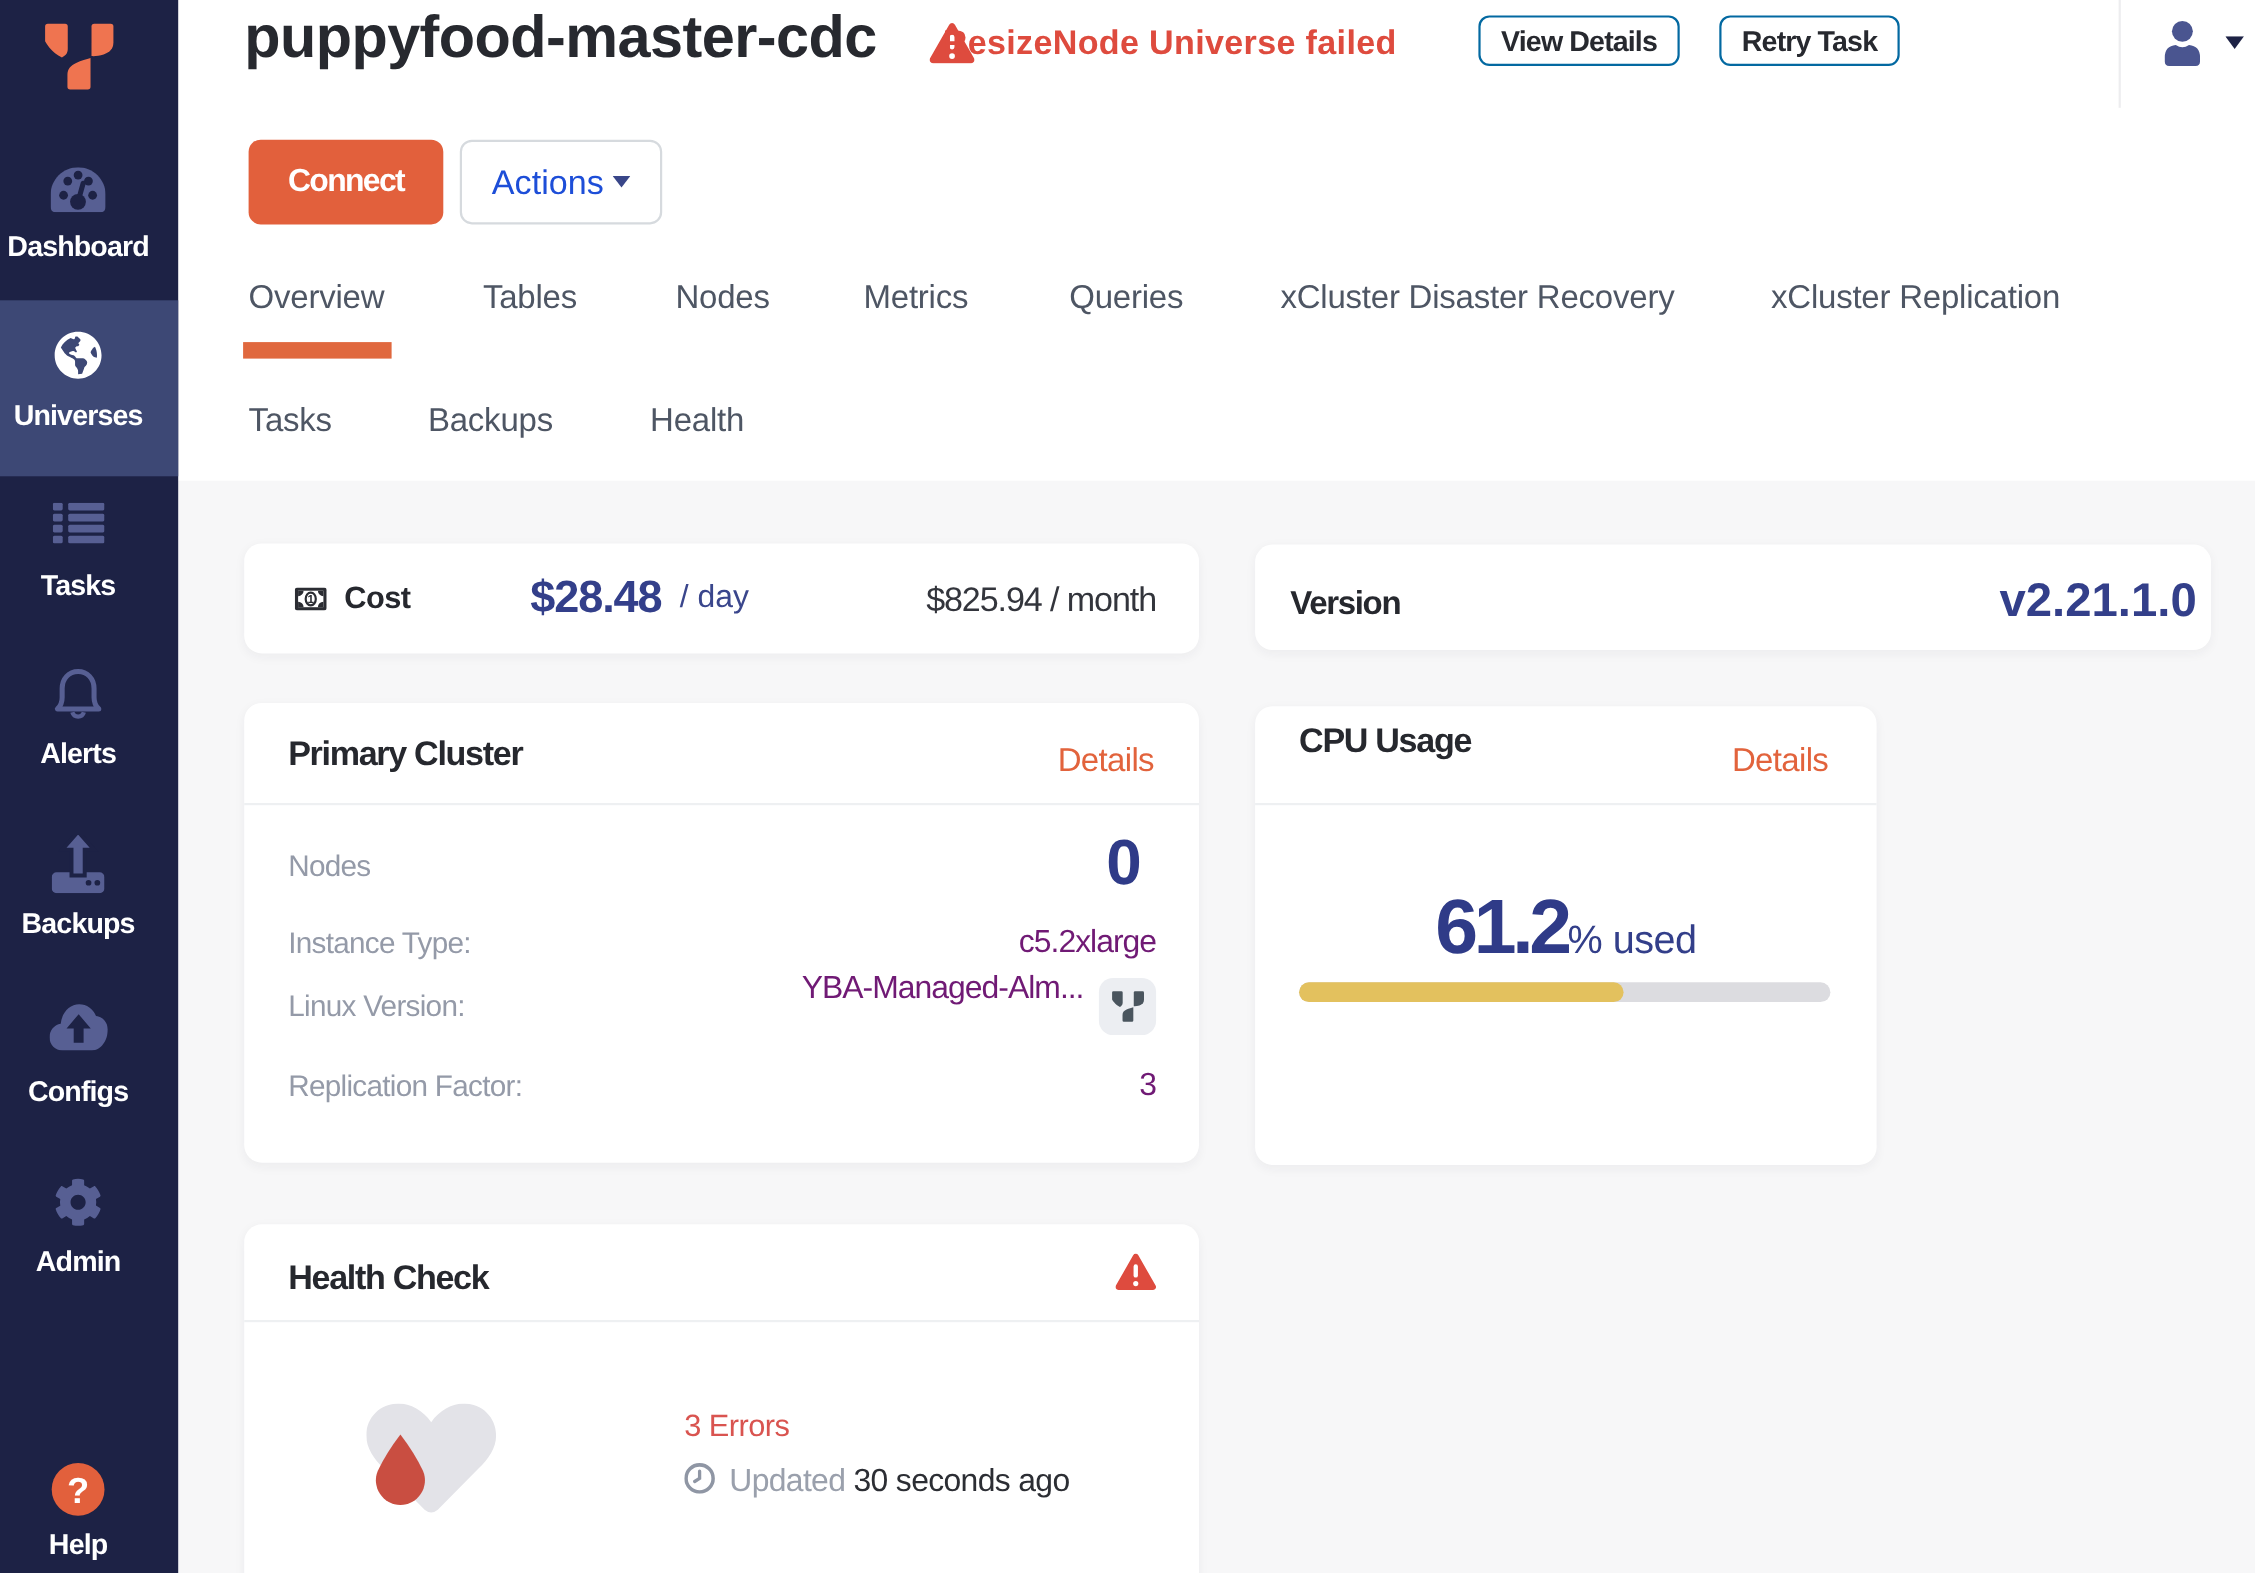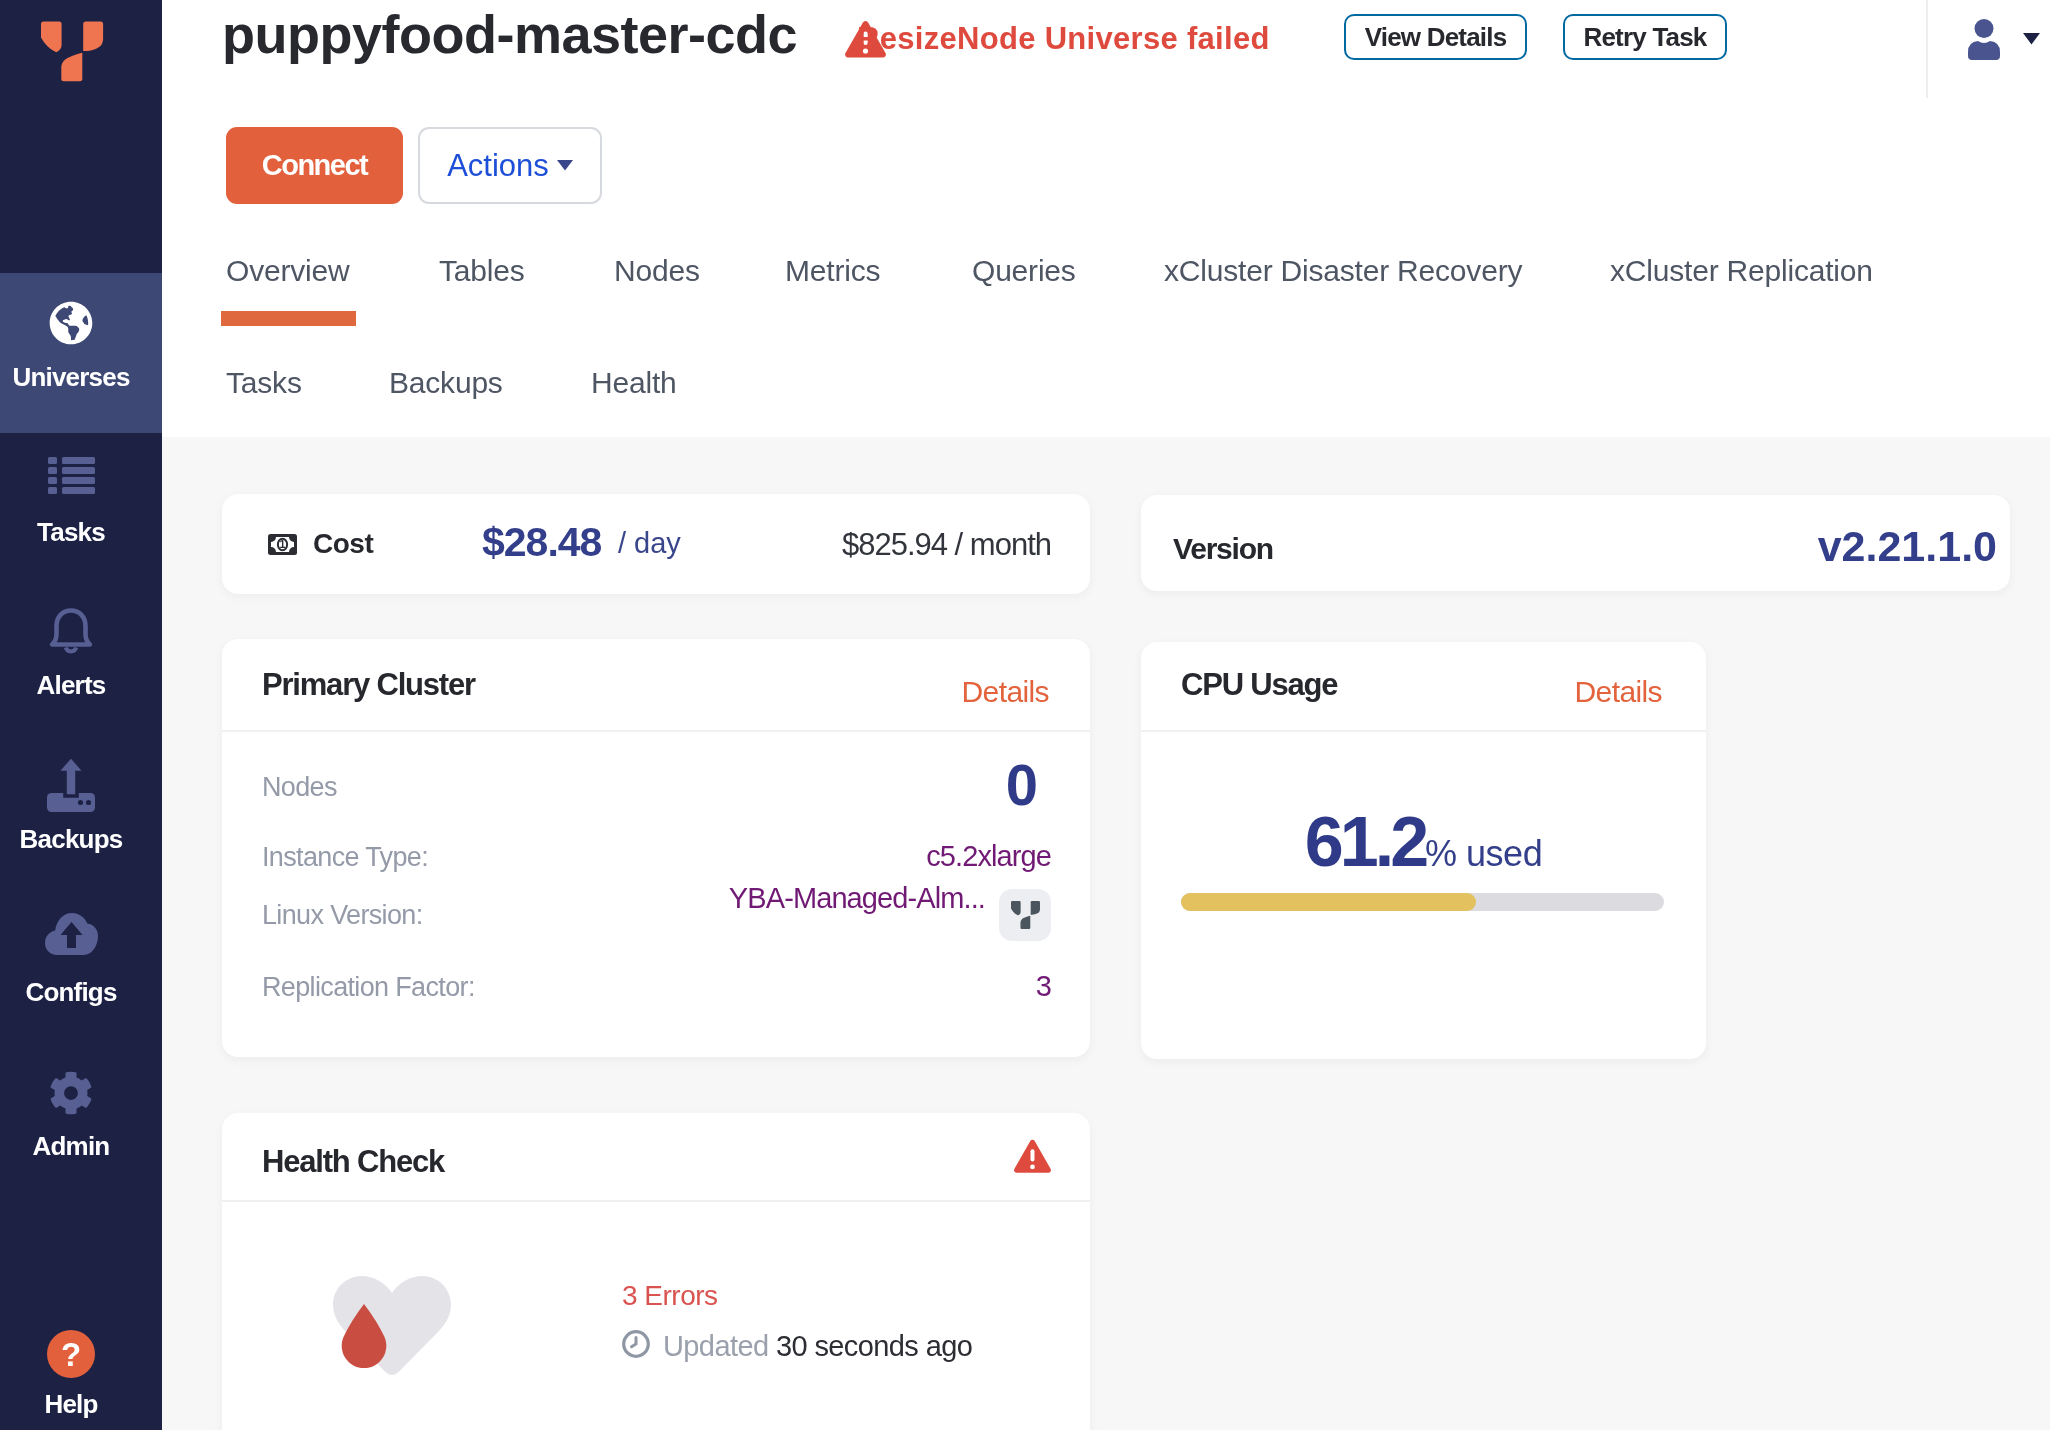--- a/index.html
+++ b/index.html
@@ -33,20 +33,33 @@
   <div class="active-bg"></div>
 
   <svg class="abs" style="left:30px; top:10px;" width="85" height="85" viewBox="30 10 85 85">
     <g fill="#ef7450">
       <path d="M43.5,21.6 H59.1 Q61.6,21.6 61.6,24.2 V44.8 Q61.6,48.8 58.3,50.9 L56.3,52.2 C51.8,50.2 48,47.2 44.8,43.2 Q42.4,40.2 41,37.6 V24.2 Q41,21.6 43.5,21.6 Z"></path>
       <path d="M85.7,21.6 H100.6 Q103.1,21.6 103.1,24.2 V38.5 C103.1,44.8 99.7,47.6 94.2,49.5 C90.3,50.8 86.4,51.2 83.2,51.0 L83.2,24.2 Q83.2,21.6 85.7,21.6 Z"></path>
       <path d="M82.3,52.8 L82.3,78.8 Q82.3,81.3 79.8,81.3 H63.8 Q61.3,81.3 61.3,78.8 V68 C61.3,62.4 64.5,59.3 69.2,57.2 C73.9,55.1 78.5,53.9 82.3,52.8 Z"></path>
     </g>
   </svg>
 
+  <div class="navitem" style="top:152px;">
+    <svg width="50" height="41" viewBox="0 0 50 41" style="display:block; margin:0 auto;">
+      <path fill="#575f93" d="M25,0 C11.2,0 0,11.2 0,25 L0,36 Q0,41 5,41 L45,41 Q50,41 50,36 L50,25 C50,11.2 38.8,0 25,0 Z"></path>
+      <circle cx="11.8" cy="25.5" r="4" fill="#1d2245"></circle>
+      <circle cx="15.6" cy="12.6" r="4" fill="#1d2245"></circle>
+      <circle cx="25" cy="7.2" r="4" fill="#1d2245"></circle>
+      <circle cx="34.4" cy="12.6" r="4" fill="#1d2245"></circle>
+      <circle cx="38.2" cy="25.5" r="4" fill="#1d2245"></circle>
+      <path stroke="#1d2245" stroke-width="4.6" stroke-linecap="round" d="M24.9,31.5 L29.6,14.6" fill="none"></path>
+      <circle cx="24.9" cy="31.5" r="7.2" fill="#1d2245"></circle>
+    </svg>
+    <div class="navlabel" style="margin-top:18px;">Dashboard</div>
+  </div>
 
   <div class="navitem" style="top:301px;">
     <svg width="44" height="44" viewBox="0 0 496 512" style="display:block; margin:0 auto;">
       <path fill="#ffffff" d="M248 8C111.03 8 0 119.03 0 256s111.03 248 248 248 248-111.03 248-248S384.97 8 248 8zm82.29 357.6c-3.9 3.88-7.99 7.95-11.31 11.28-2.99 3-5.1 6.7-6.17 10.71-1.51 5.66-2.73 11.38-4.77 16.87l-17.39 46.85c-13.76 3-28 4.69-42.65 4.69v-27.38c1.69-12.62-7.64-36.26-22.63-51.25-6-6-9.37-14.14-9.37-22.63v-32.01c0-11.64-6.27-22.34-16.46-27.97-14.37-7.95-34.81-19.06-48.81-26.11-11.48-5.78-22.1-13.14-31.65-21.75l-.8-.72a114.79 114.79 0 0 1-18.06-20.74c-9.38-13.77-24.66-36.42-34.59-51.14 20.47-45.5 57.36-82.04 103.2-101.89l24.01 12.01C203.48 89.74 216 82.01 216 70.11v-11.3c7.99-1.29 16.12-2.11 24.39-2.42l28.3 28.3c6.25 6.25 6.25 16.38 0 22.63L264 112l-10.34 10.34c-3.12 3.12-3.12 8.19 0 11.31l4.69 4.69c3.12 3.12 3.12 8.19 0 11.31l-8 8a8 8 0 0 1-5.66 2.34h-8.99c-2.08 0-4.08.81-5.58 2.27l-9.92 9.65a8 8 0 0 0-1.58 9.31l15.59 31.19c2.66 5.32-1.21 11.58-7.15 11.58h-5.64c-1.93 0-3.79-.7-5.24-1.96l-9.28-8.06a16.01 16.01 0 0 0-15.55-3.1l-31.17 10.39a11.95 11.95 0 0 0-8.17 11.34c0 4.53 2.56 8.66 6.61 10.69l11.08 5.54c9.41 4.71 19.79 7.16 30.31 7.16s22.59 27.29 32 32h66.75c8.49 0 16.62 3.37 22.63 9.37l13.69 13.69a30.5 30.5 0 0 1 8.93 21.57 46.27 46.27 0 0 1-13.72 32.98zM417 274.25c-5.79-1.45-10.84-5-14.15-9.97l-17.98-26.97a23.97 23.97 0 0 1 0-26.62l19.59-29.38c2.32-3.47 5.5-6.29 9.24-8.15l12.98-6.49C440.2 193.59 448 223.87 448 256c0 8.67-.74 17.16-1.82 25.54L417 274.25z"></path>
     </svg>
     <div class="navlabel" style="margin-top:19px;">Universes</div>
   </div>
 
   <div class="navitem" style="top:457px;">
     <svg width="47" height="37" viewBox="0 0 47 37" style="display:block; margin:0 auto;">
@@ -178,21 +191,21 @@
         <path d="M85.7,21.6 H100.6 Q103.1,21.6 103.1,24.2 V38.5 C103.1,44.8 99.7,47.6 94.2,49.5 C90.3,50.8 86.4,51.2 83.2,51.0 L83.2,24.2 Q83.2,21.6 85.7,21.6 Z"></path>
         <path d="M82.3,52.8 L82.3,78.8 Q82.3,81.3 79.8,81.3 H63.8 Q61.3,81.3 61.3,78.8 V68 C61.3,62.4 64.5,59.3 69.2,57.2 C73.9,55.1 78.5,53.9 82.3,52.8 Z"></path>
       </g>
     </svg>
   </div>
   <div class="rowlabel" style="left:40px; top:335px;">Replication Factor:</div>
   <div class="navyval" style="right:39px; top:333px;">3</div>
 </div>
 
 <div class="card" style="left:1141px; top:642px; width:565px; height:417px;">
-  <div class="cardhead" style="left:40px; top:27px;text-align:right;">CPU Usage</div>
+  <div class="cardhead" style="left:40px; top:16px;text-align:right;">CPU Usage</div>
   <div class="details" style="right:44px; top:35px;">Details</div>
   <div class="divider" style="top:88px;"></div>
   <div class="abs" style="left:0; top:165px; width:100%; text-align:center; white-space:nowrap;">
     <span style="font-size:70px; font-weight:700; color:#2f3b88; letter-spacing:-4px;">61.2</span><span style="font-size:36px; color:#333f8a; letter-spacing:-0.5px;">% used</span>
   </div>
   <div class="abs" style="left:40px; top:251px; width:483px; height:18px; border-radius:9px; background:#dcdce0;">
     <div style="width:295px; height:18px; background:#e3c15e; border-radius:9px;"></div>
   </div>
 </div>
 

